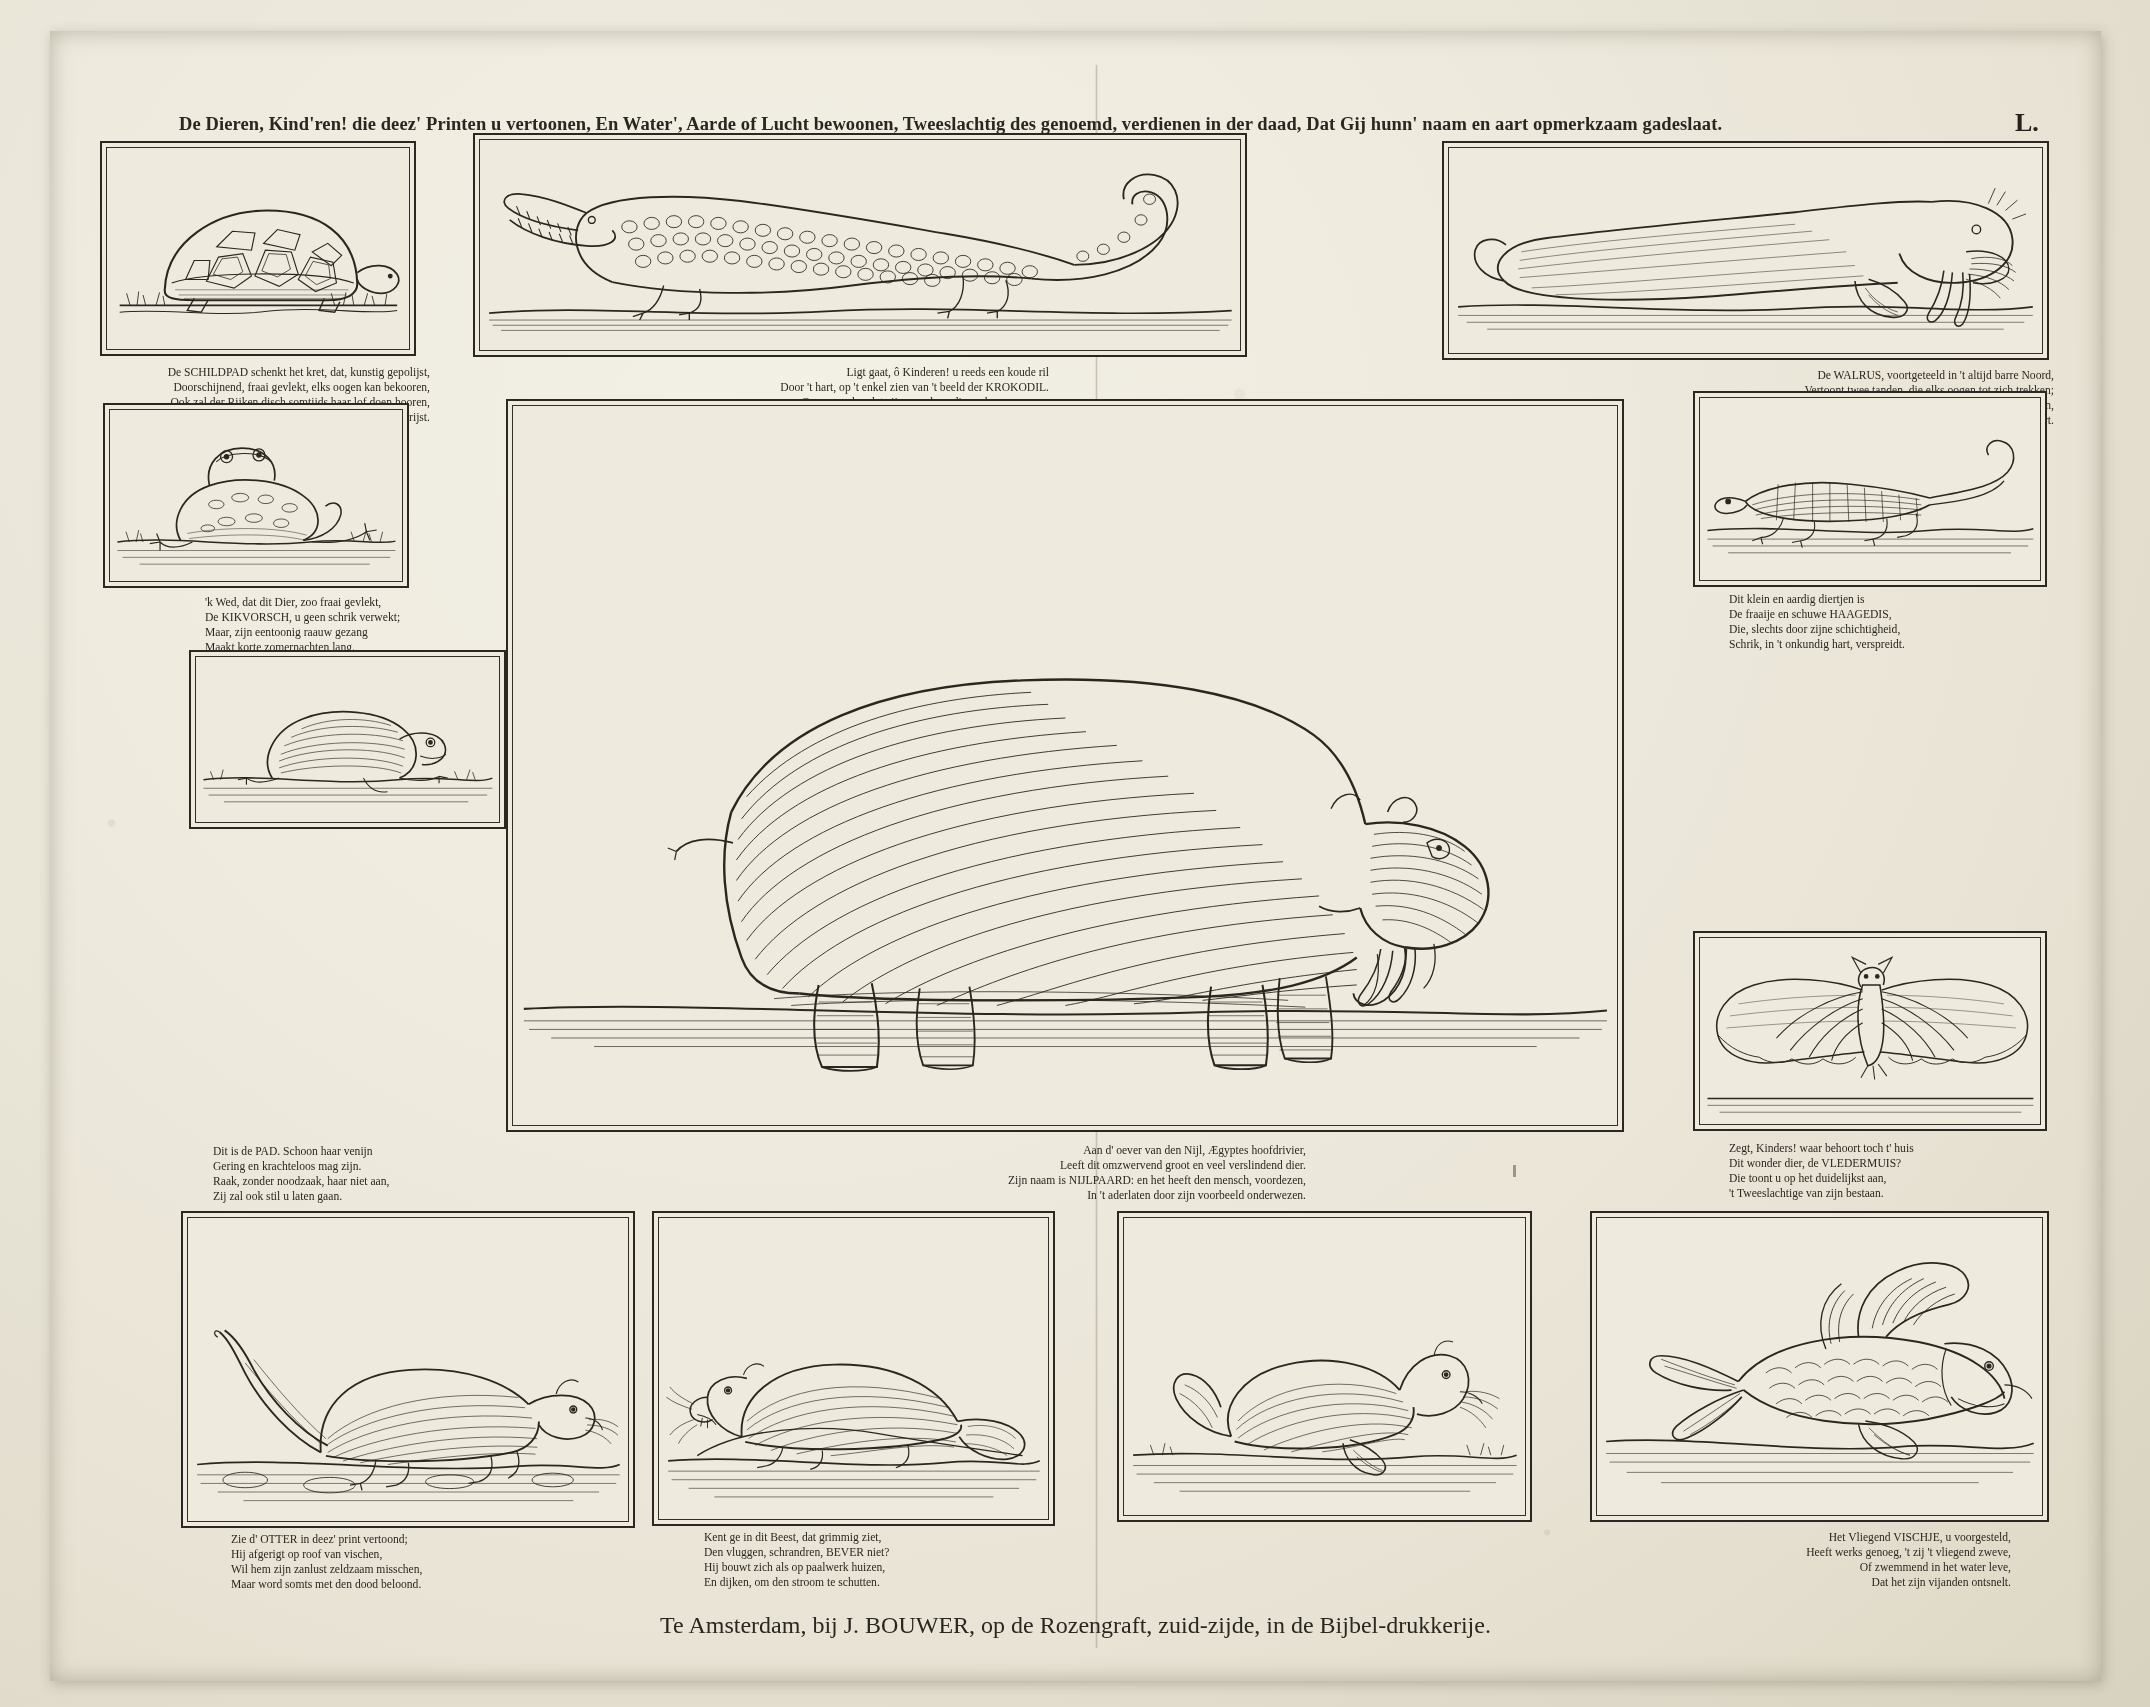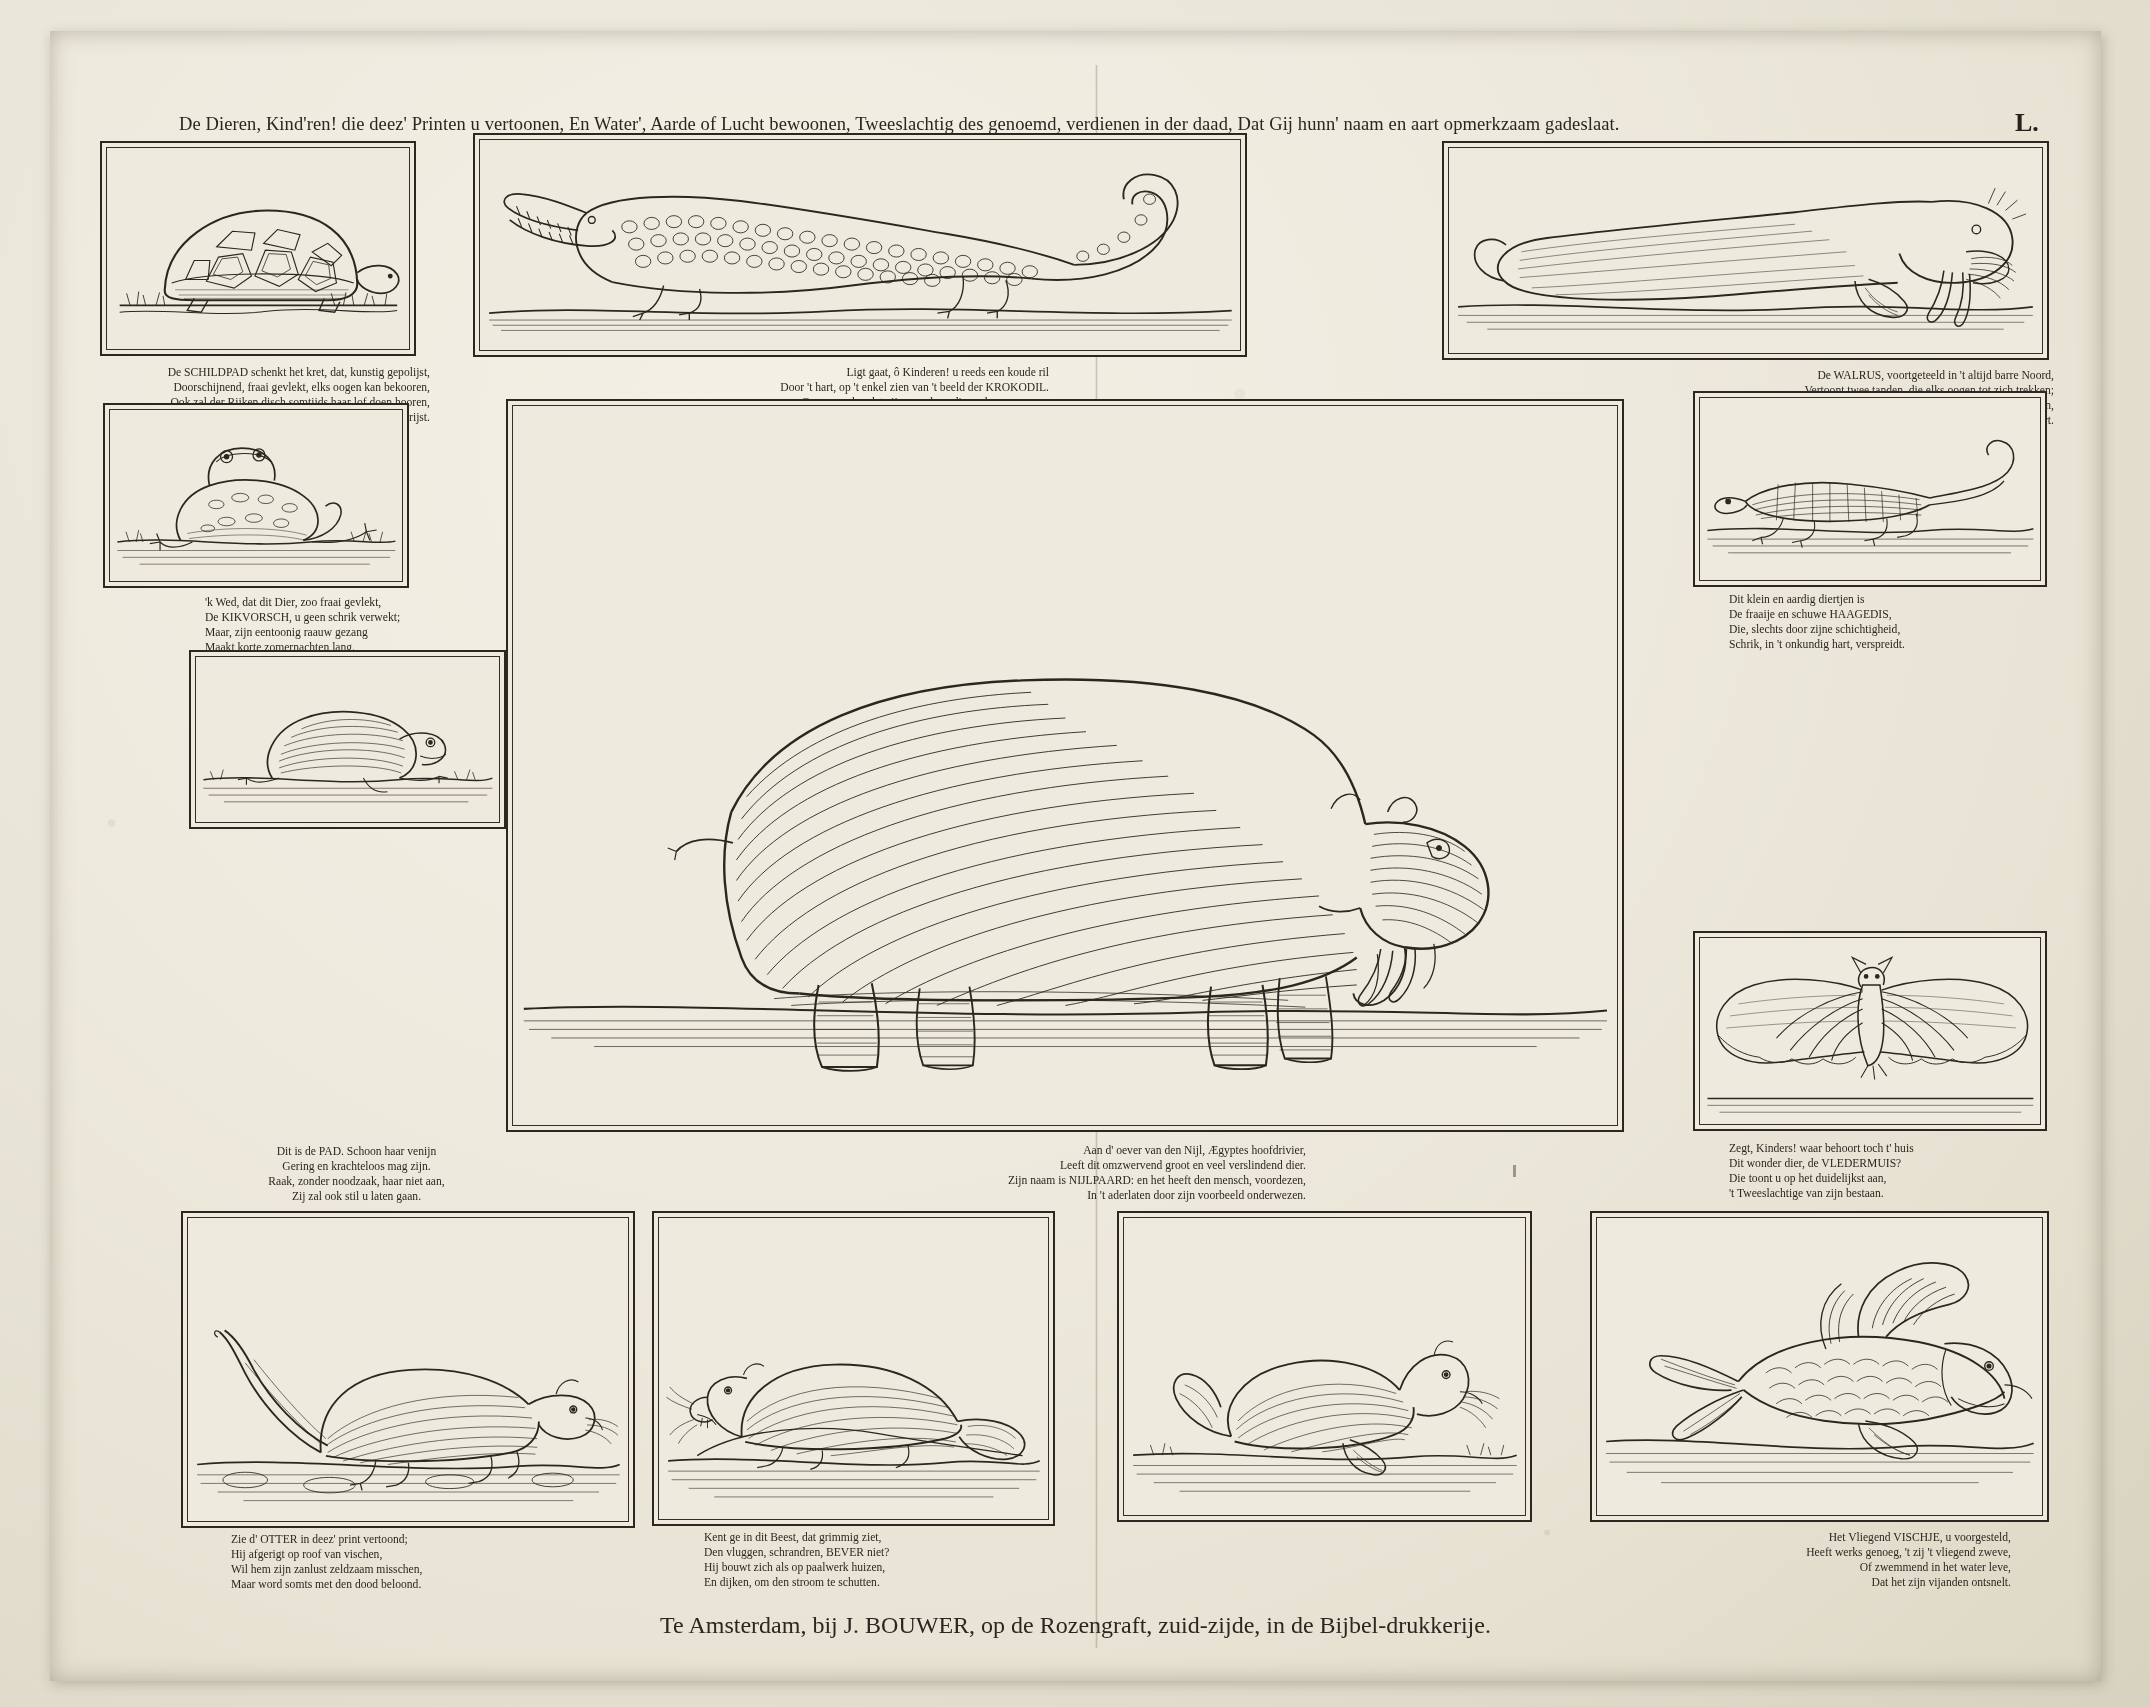--- a/index.html
+++ b/index.html
@@ -64,20 +64,21 @@
   .headline {
     position: absolute;
     left: 129px;
     top: 83px;
     width: 1850px;
     font-size: 18.5px;
     letter-spacing: 0.1px;
     color: #2a2620;
     white-space: nowrap;
     font-family: "Liberation Serif", serif;
+    font-weight: bold;
   }
   .sheet-letter {
     position: absolute;
     left: 1965px;
     top: 77px;
     font-size: 26px;
     font-weight: bold;
     color: #262119;
     font-family: "Liberation Serif", serif;
   }
@@ -580,21 +581,21 @@
               </g>
 
               <path d="M232 138 C248 142, 266 142, 278 136 M278 136 l10 2 M278 136 l0 8" stroke-width="1.3"></path>
               <path d="M92 138 C76 144, 62 144, 54 138 M54 138 l-10 2 M54 138 l0 8" stroke-width="1.3"></path>
               <path d="M190 138 C196 150, 206 156, 218 154" stroke-width="1.2"></path>
             </g>
           </svg>
         </div>
       </div>
     </div>
-    <div class="caption left" style="left:143px; top:1113px; width:327px;text-align:center;">Dit is de PAD. Schoon haar venijn
+    <div class="caption left" style="left:163px; top:1113px; width:327px;">Dit is de PAD. Schoon haar venijn
 Gering en krachteloos mag zijn.
 Raak, zonder noodzaak, haar niet aan,
 Zij zal ook stil u laten gaan.</div>
 
     <div class="panel" style="left:1643px; top:900px; width:354px; height:200px;">
       <div class="frame">
         <div class="cut">
           <svg viewBox="0 0 386 208" preserveAspectRatio="none">
             <g stroke="#2b2720" fill="none" stroke-width="1.5">
               <path d="M4 182 H382" stroke-width="1.6"></path>

